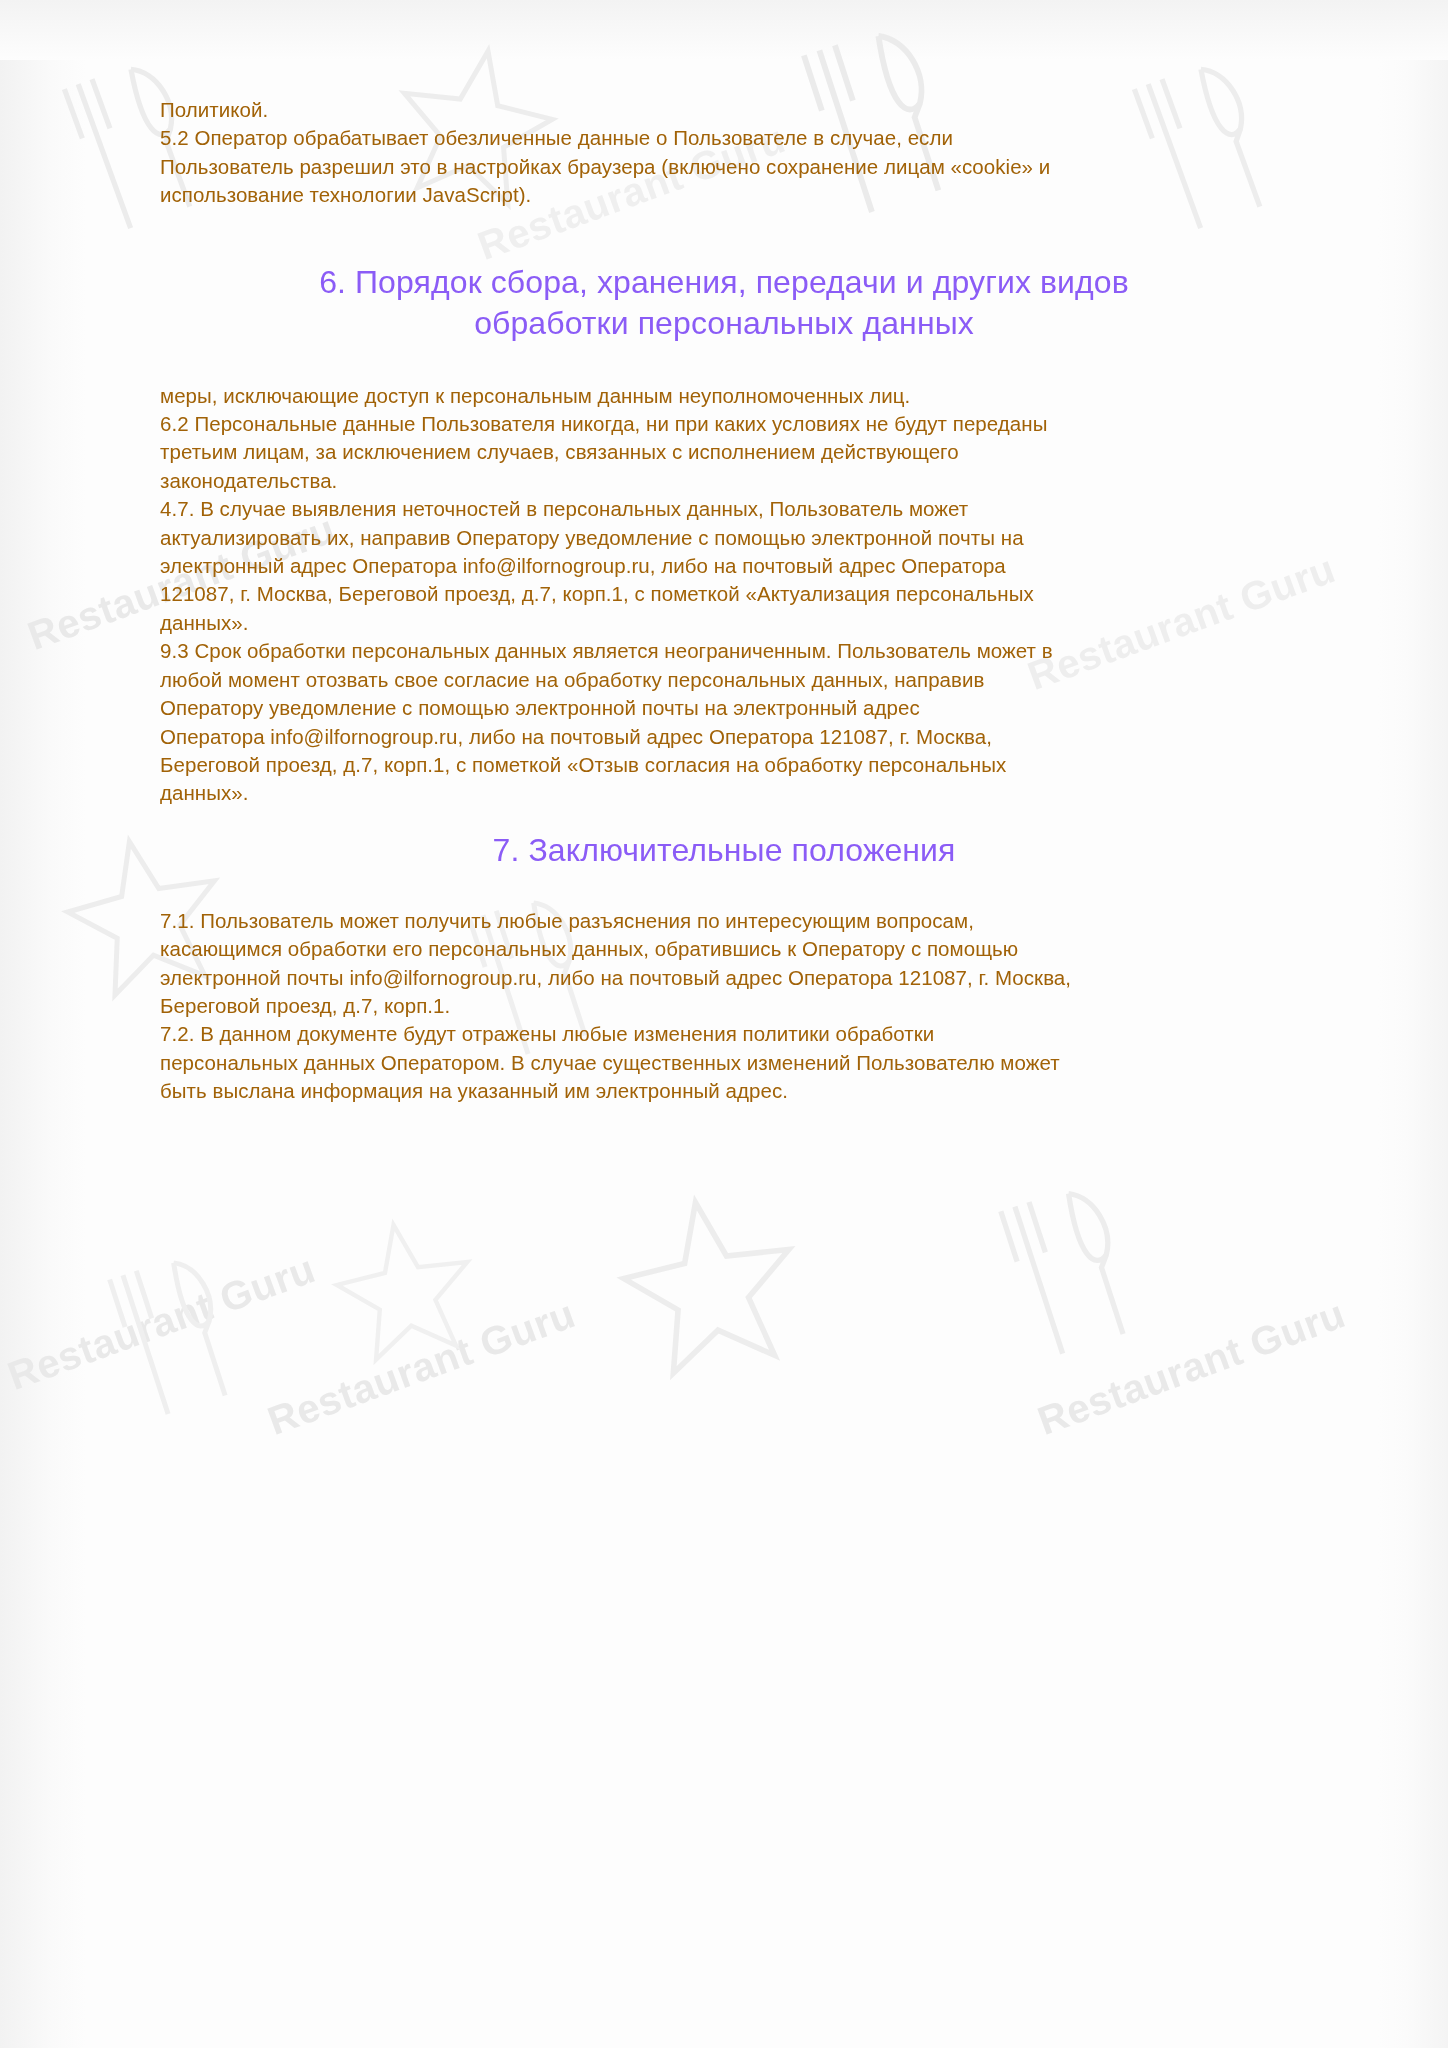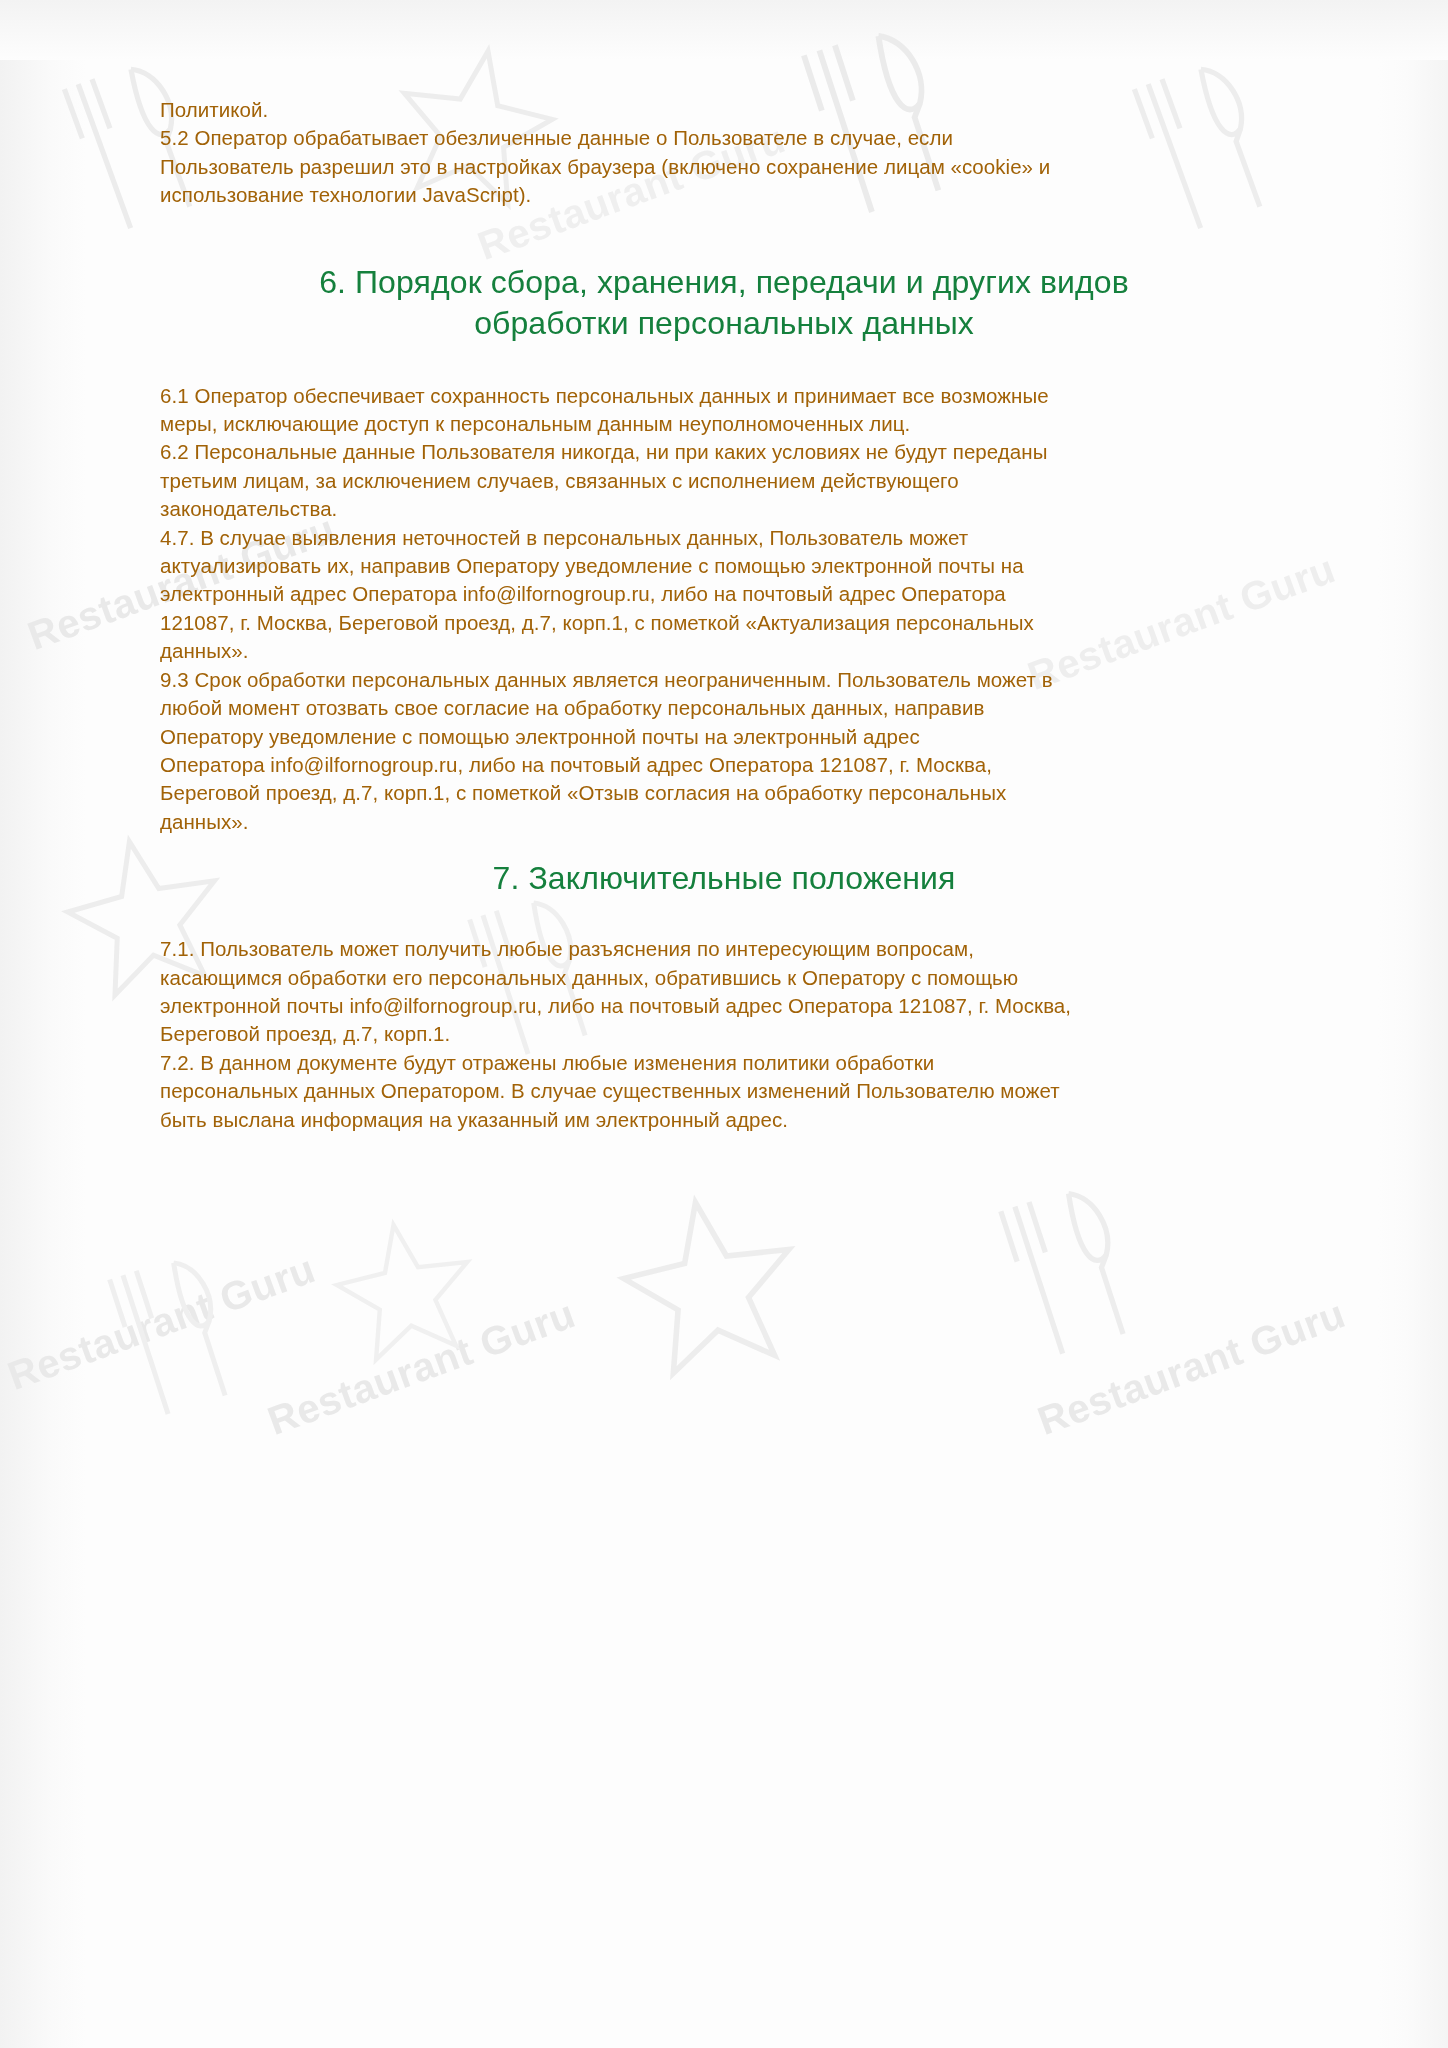--- a/index.html
+++ b/index.html
@@ -86,21 +86,21 @@
     text-align: left;
     letter-spacing: 0.05px;
   }
 
   h2.section-heading {
     margin: 0;
     font-size: 32px;
     line-height: 41px;
     font-weight: 400;
     text-align: center;
-    color: #15803d;
+    color: #8b5cf6;
     letter-spacing: 0.1px;
   }
 
   .heading-block-6 {
     margin-top: 52px;
     margin-bottom: 38px;
     padding-left: 34px;
     padding-right: 34px;
   }
   .heading-block-7 {
@@ -210,21 +210,20 @@
       <p class="body-text">Пользователь разрешил это в настройках браузера (включено сохранение лицам «cookie» и</p>
       <p class="body-text">использование технологии JavaScript).</p>
     </div>
 
     <div class="heading-block-6">
       <h2 class="section-heading">6. Порядок сбора, хранения, передачи и других видов</h2>
       <h2 class="section-heading">обработки персональных данных</h2>
     </div>
 
     <div class="para-block">
-      <p class="body-text">6.1 Оператор обеспечивает сохранность персональных данных и принимает все возможные</p>
       <p class="body-text">меры, исключающие доступ к персональным данным неуполномоченных лиц.</p>
     </div>
 
     <div class="para-block">
       <p class="body-text">6.2 Персональные данные Пользователя никогда, ни при каких условиях не будут переданы</p>
       <p class="body-text">третьим лицам, за исключением случаев, связанных с исполнением действующего</p>
       <p class="body-text">законодательства.</p>
     </div>
 
     <div class="para-block">

